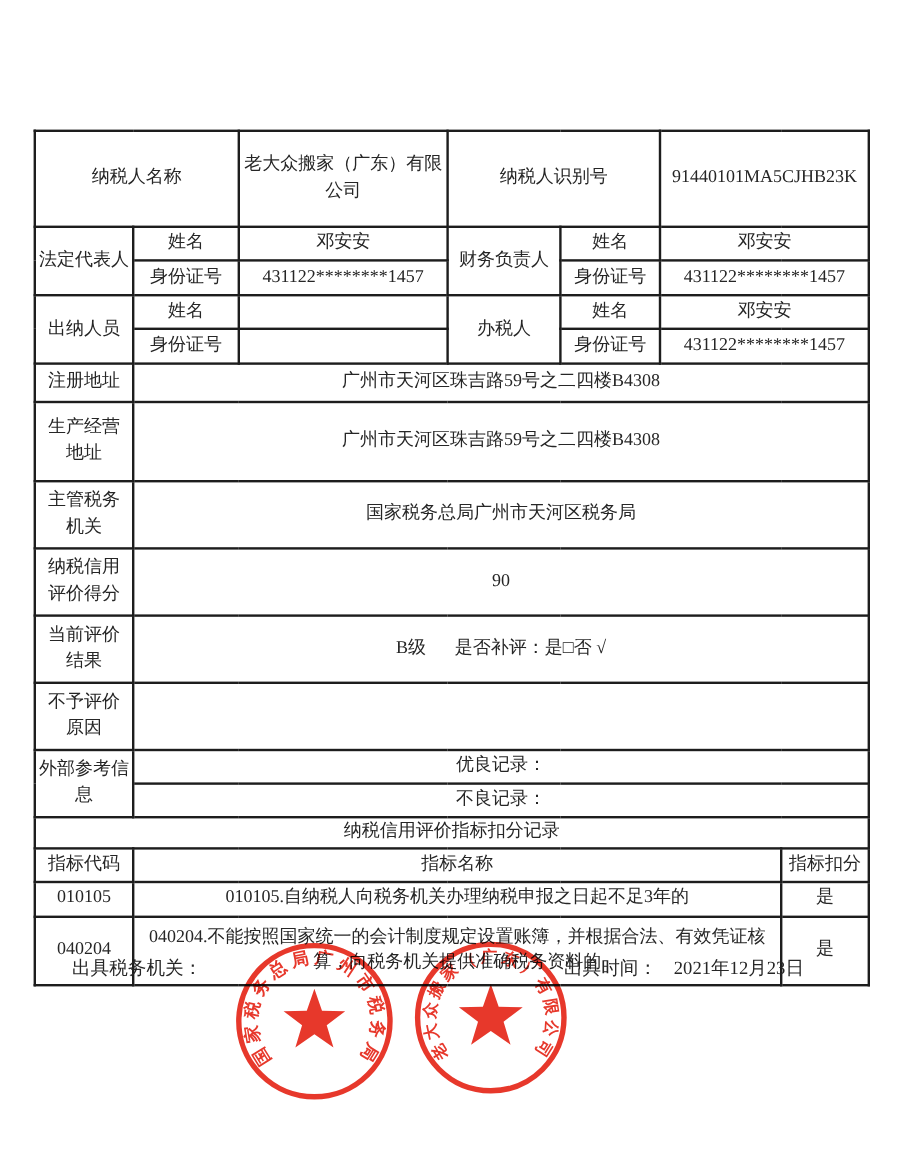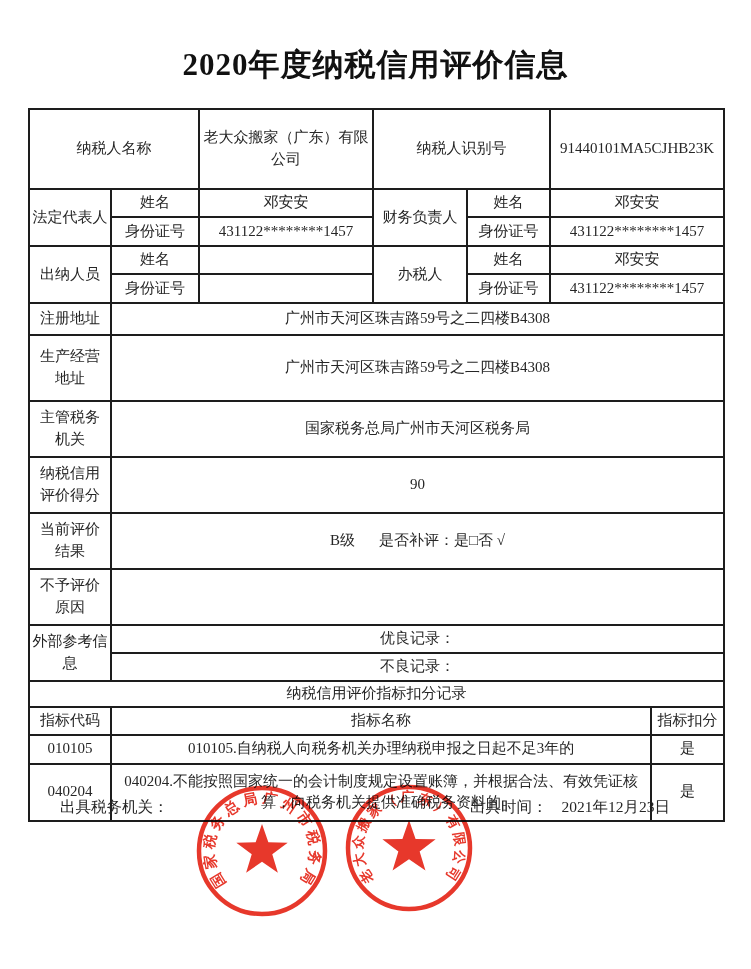--- a/index.html
+++ b/index.html
@@ -32,21 +32,20 @@
   .stamp { position:absolute; mix-blend-mode:multiply; opacity:0.93; }
   .stamp-left { left:192px; top:781px; }
   .stamp-right { left:341px; top:780px; }
   .stamp text { font-family:"Liberation Serif","DejaVu Serif",serif; font-weight:bold; }
 </style>
 </head>
 <body>
 
 <div class="doc">
 
-  <div class="title">2020年度纳税信用评价信息</div>
 
   <table class="main">
     <colgroup>
       <col style="width:82px">
         <col style="width:88px">
         <col style="width:174px">
       <col style="width:94px">
         <col style="width:83px">
         <col style="width:101px">
         <col style="width:73px">

